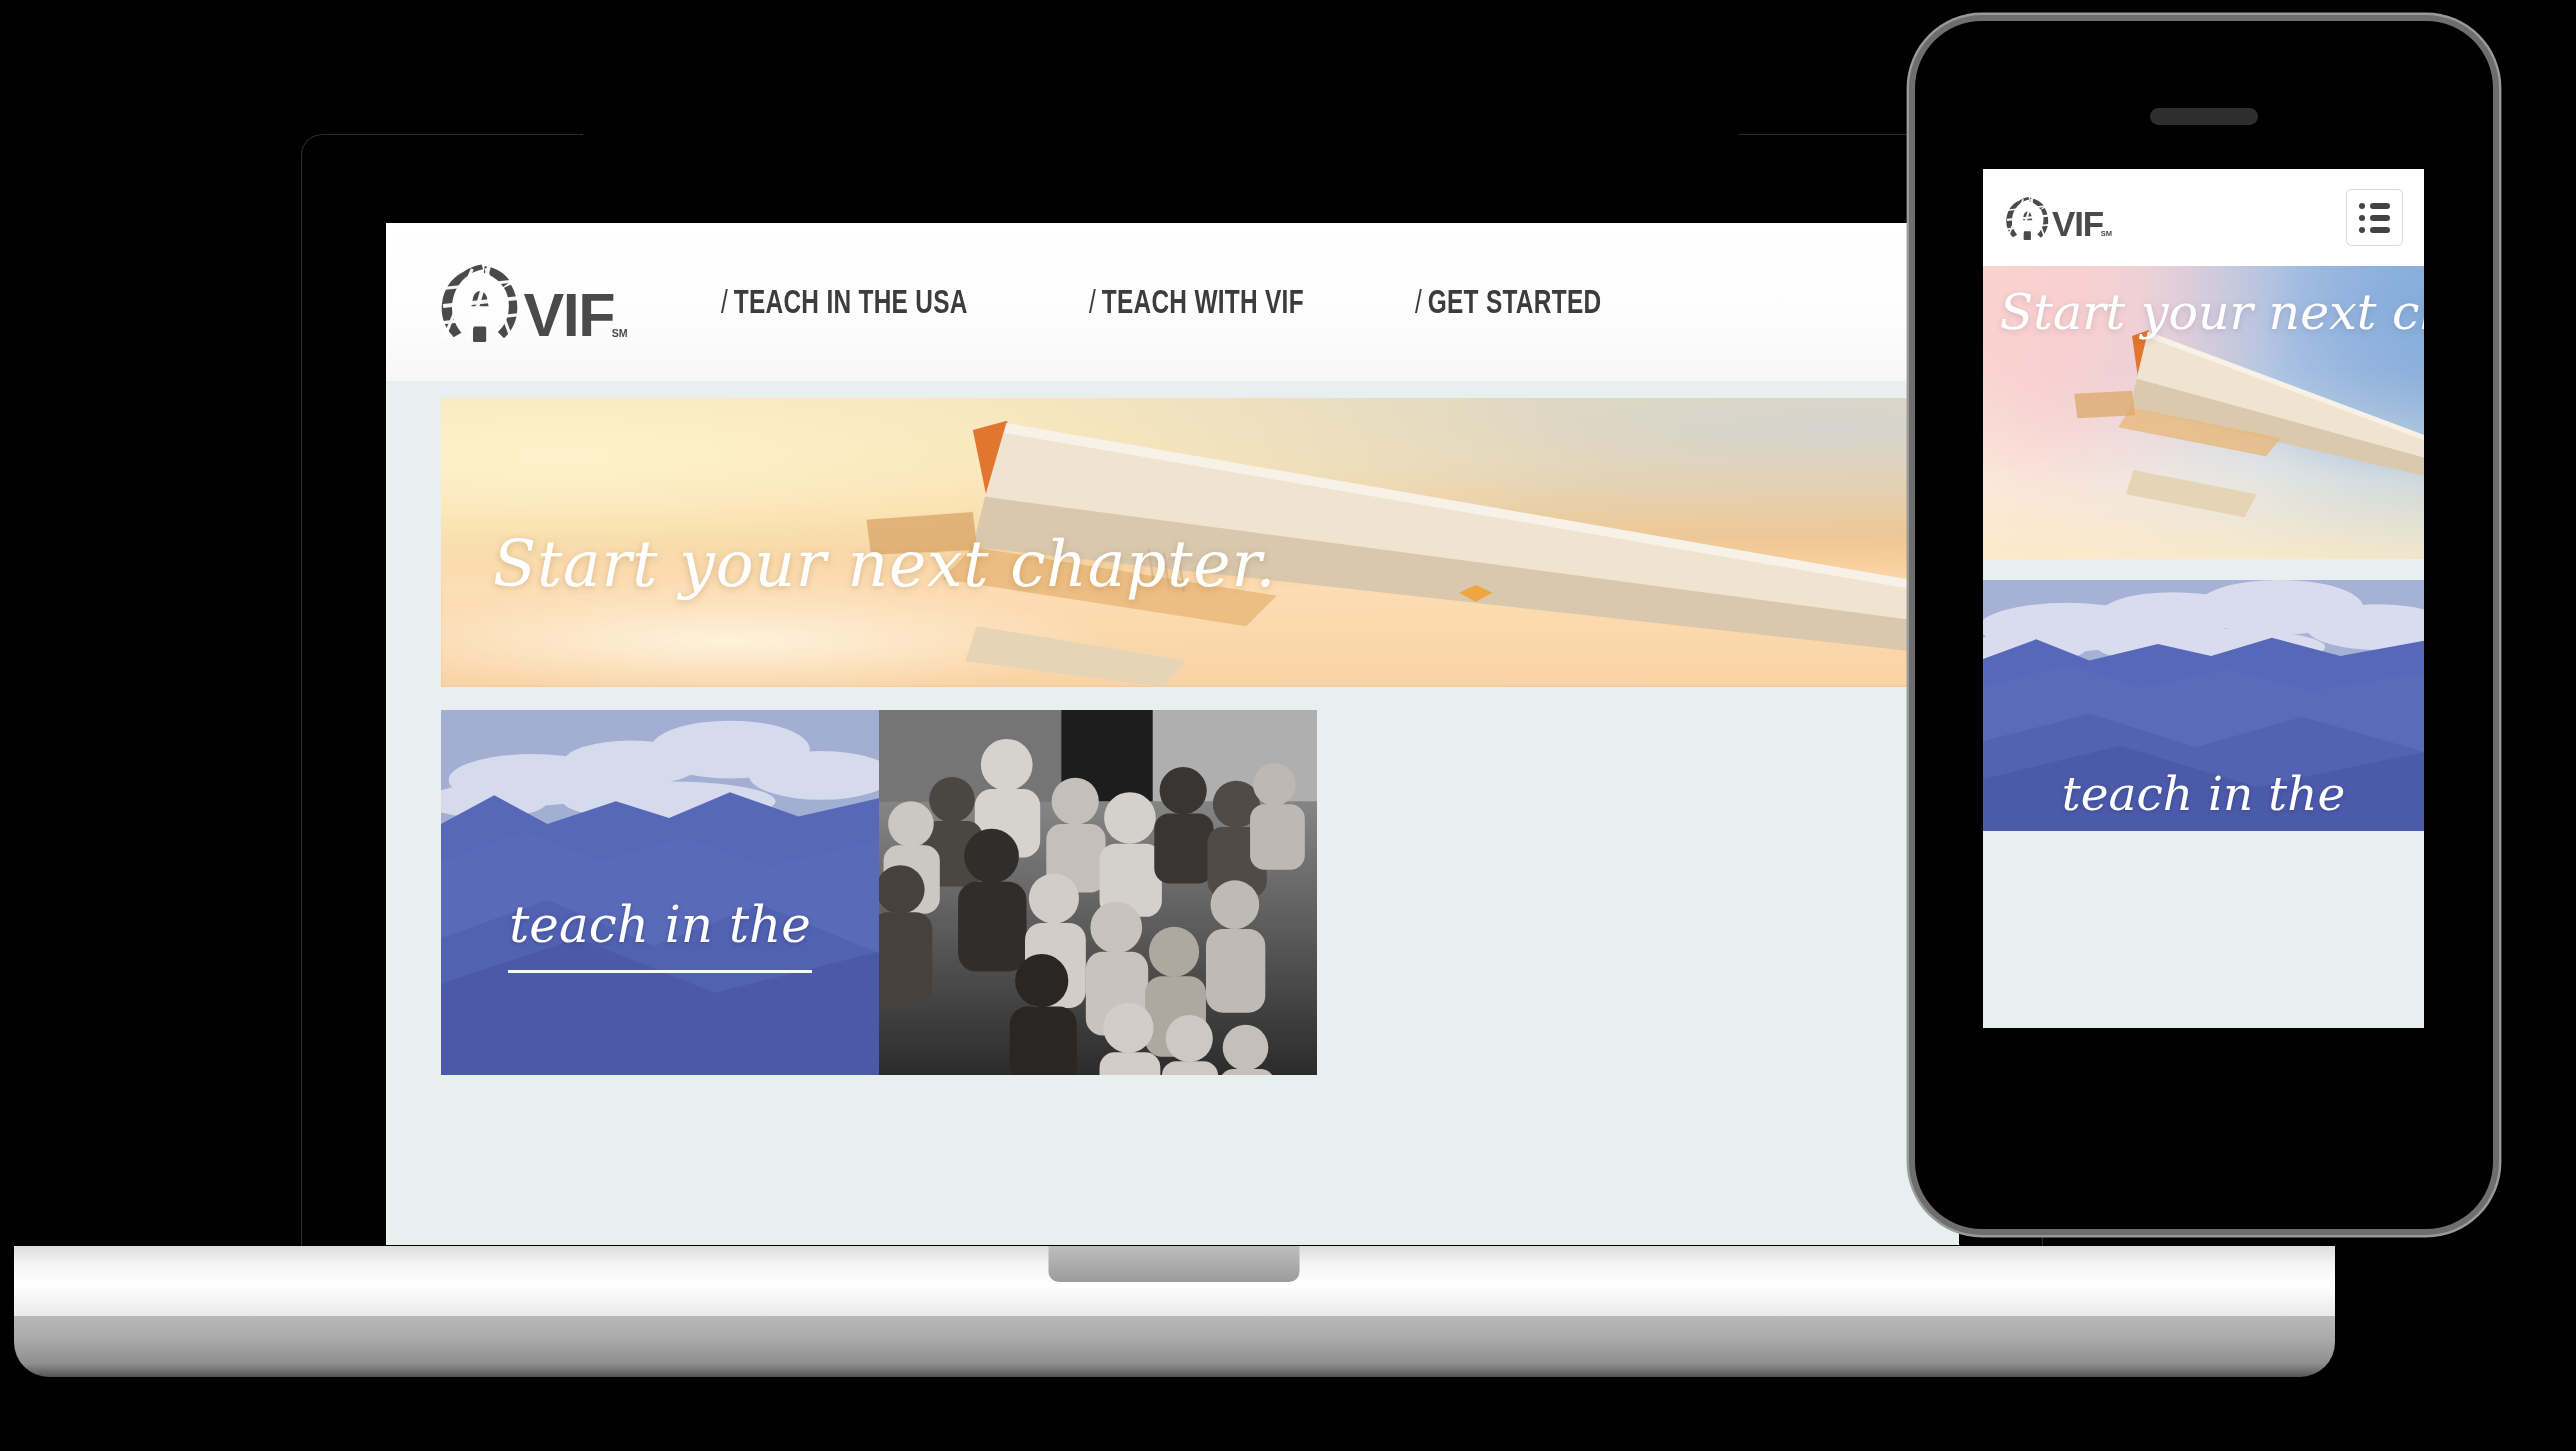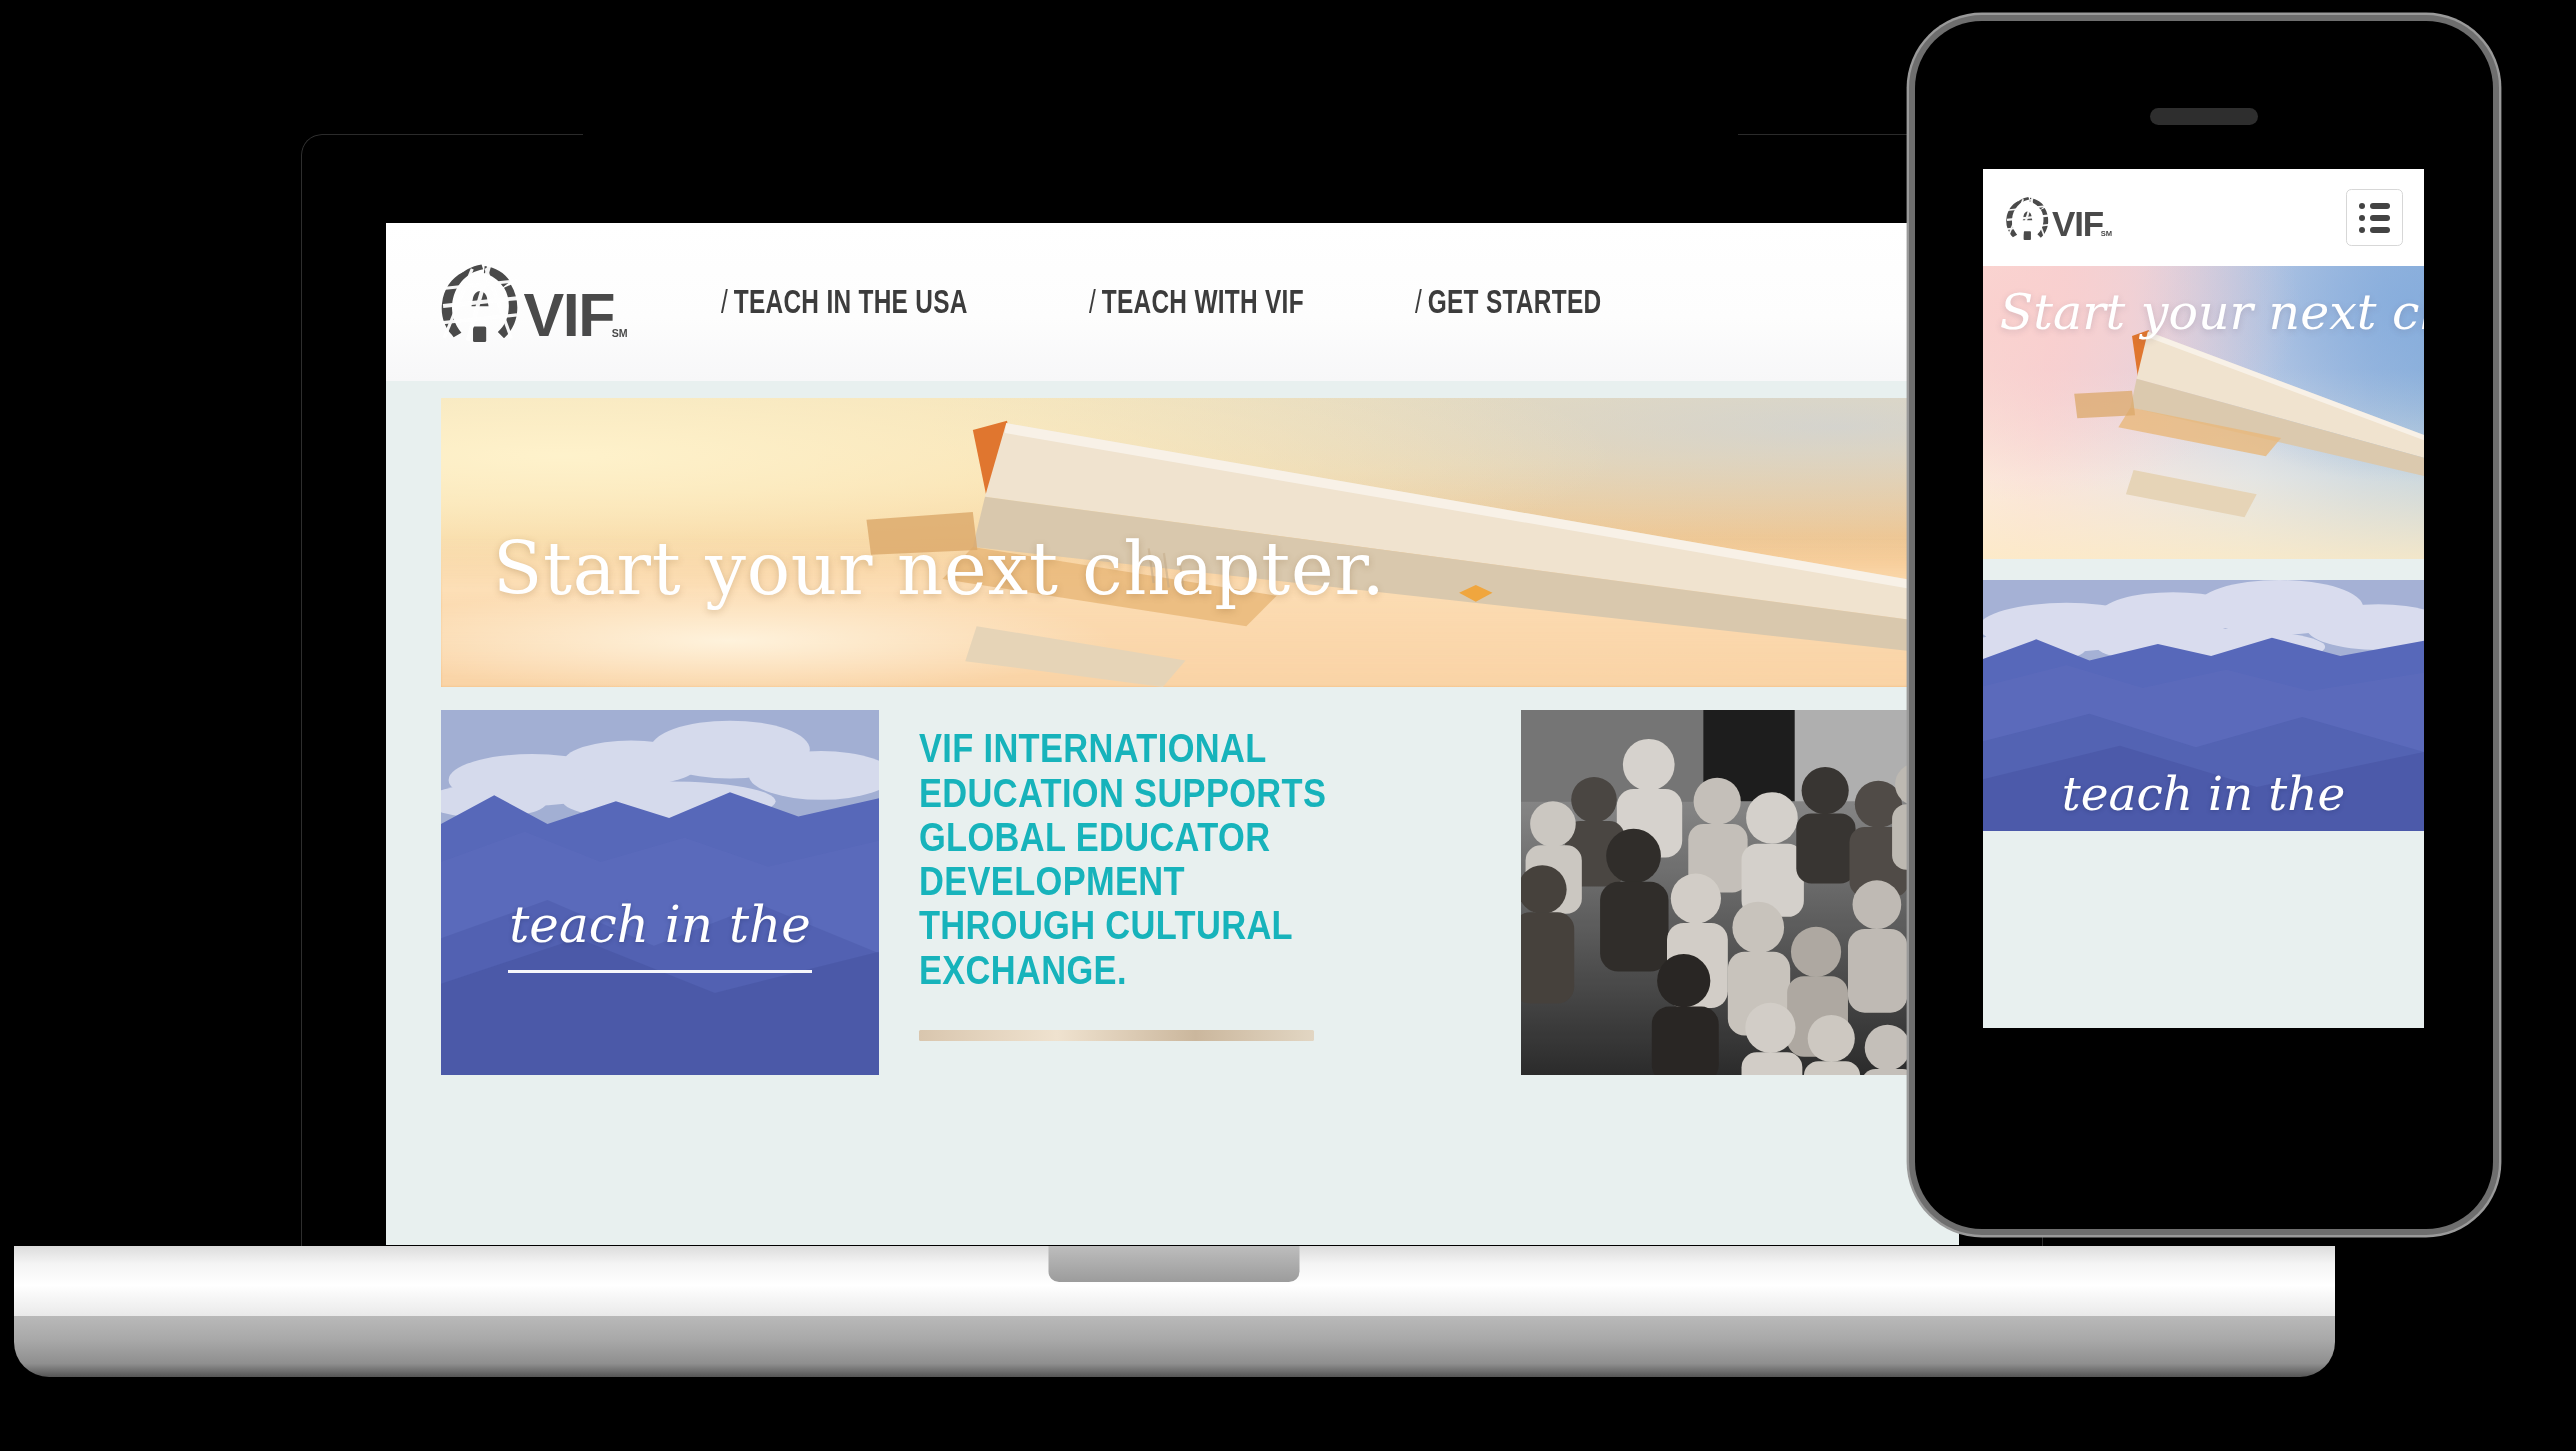--- a/index.html
+++ b/index.html
@@ -81,22 +81,22 @@
     background:linear-gradient(180deg,rgba(255,236,205,0) 0%,rgba(255,230,196,.75) 35%,rgba(250,214,170,.92) 100%);
     filter:blur(0.8px);
   }
   .hero-cloud2{
     position:absolute;left:-5%;bottom:-6%;width:60%;height:44%;
     background:radial-gradient(60% 60% at 40% 50%, rgba(255,245,225,.9), rgba(255,245,225,0) 70%);
   }
   .wing{position:absolute;left:0;top:0;width:100%;height:100%;}
   .hero-title{
     position:absolute;left:52px;top:135px;
-    font-family:"DejaVu Serif", serif;font-weight:400;
-    font-size:72px;color:#fff;line-height:1;letter-spacing:0.8px;
+    font-family:"DejaVu Serif", serif;font-style:italic;font-weight:400;
+    font-size:63px;color:#fff;line-height:1;letter-spacing:0.8px;
     text-shadow:0 1.5px 7.6px rgba(120,80,30,.25);white-space:nowrap;
   }
 
   
   .content{display:flex;margin:23px 0 0 55px;width:1518px;gap:0;}
   .card-usa{
     position:relative;width:438px;height:365px;overflow:hidden;flex:0 0 auto;
   }
   .card-usa .mtn{position:absolute;left:0;top:0;width:100%;height:100%;}
   .usa-text{position:absolute;left:0;right:0;top:190px;text-align:center;color:#fff;}
@@ -267,31 +267,20 @@
           <polygon points="0,300 140,250 280,310 420,256 576,320 576,480 0,480" fill="#4a59a8" opacity=".55"></polygon>
           <polygon points="0,360 180,300 360,372 576,318 576,480 0,480" fill="#414e99" opacity=".5"></polygon>
           <rect width="576" height="480" fill="#5566b8" opacity=".18"></rect>
         </svg>
         <div class="usa-text">
           <div class="usa-script">teach in the</div>
           <div class="usa-rule"></div>
         </div>
       </div>
 
-      <div class="mid">
-        <div class="mid-head">
-          <div>VIF INTERNATIONAL</div>
-          <div>EDUCATION SUPPORTS</div>
-          <div>GLOBAL EDUCATOR</div>
-          <div>DEVELOPMENT</div>
-          <div>THROUGH CULTURAL</div>
-          <div>EXCHANGE.</div>
-        </div>
-        <div class="mid-btn"></div>
-      </div>
 
       <div class="photo">
         <svg viewBox="0 0 576 480" preserveAspectRatio="none" width="438" height="365">
           <defs>
             <linearGradient id="bwa" x1="0" y1="0" x2="0" y2="1">
               <stop offset="0" stop-color="#8d8d8d"></stop>
                 <stop offset="1" stop-color="#2e2e2e"></stop>
             </linearGradient>
           </defs>
           <rect width="576" height="480" fill="#4a4a4a"></rect>

